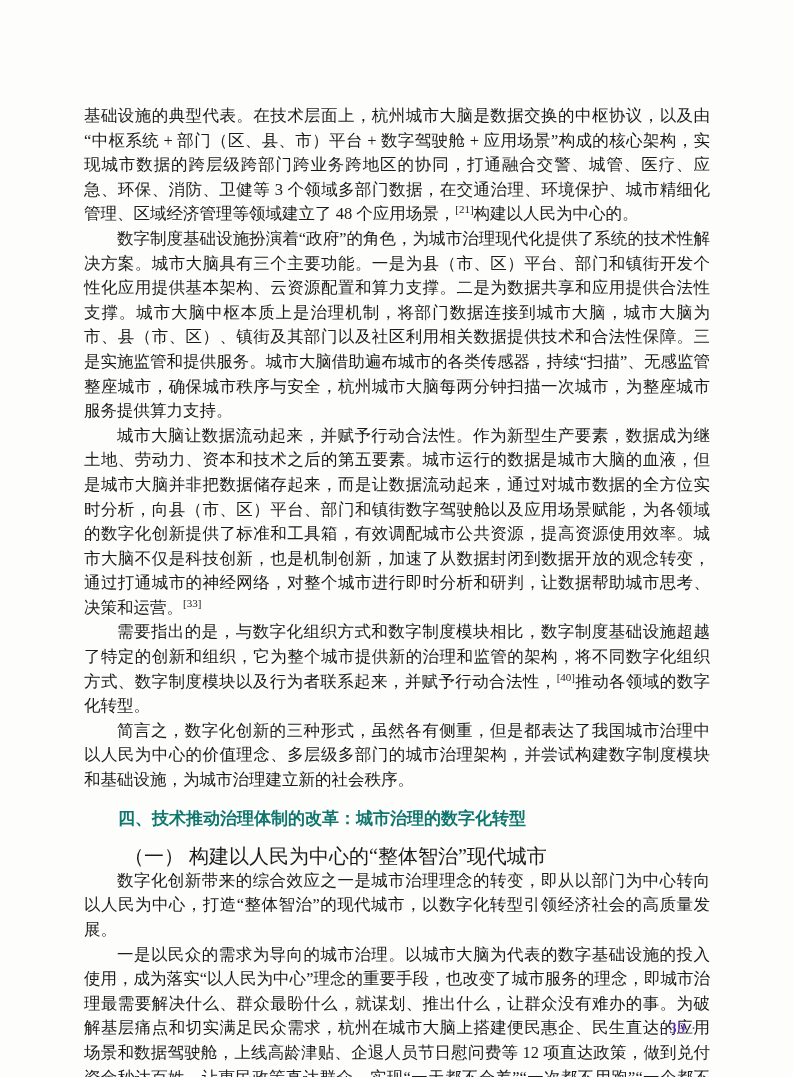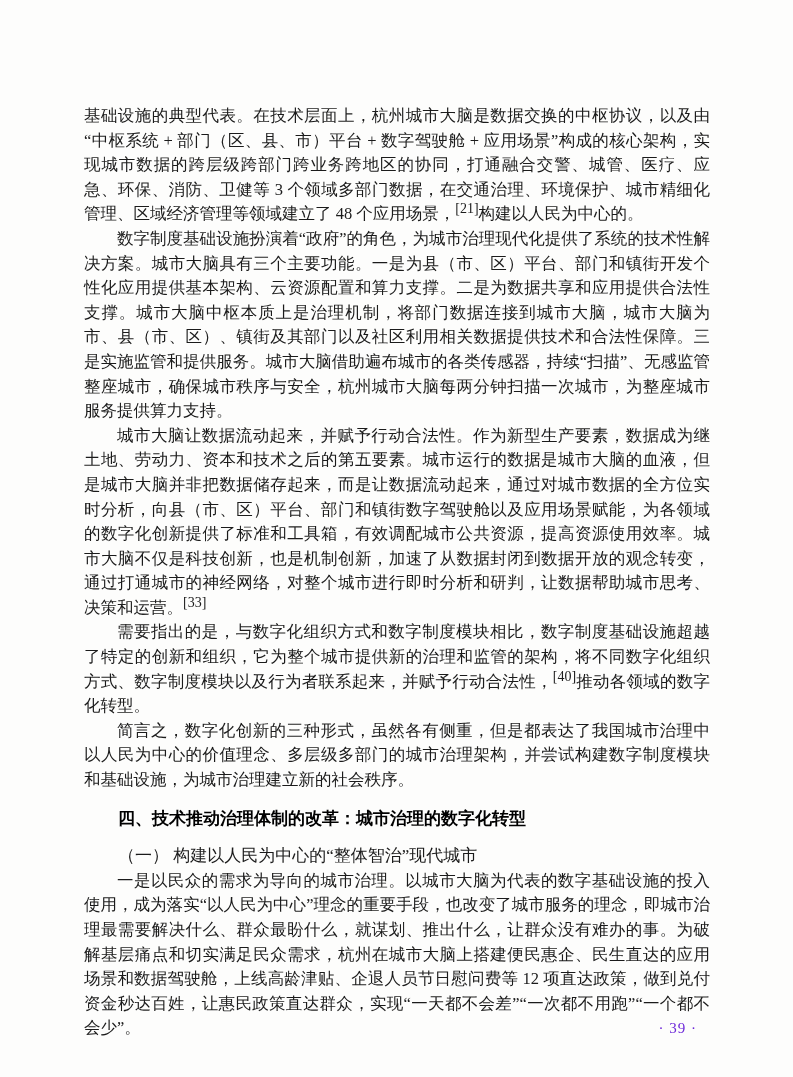--- a/index.html
+++ b/index.html
@@ -22,37 +22,37 @@
     margin: 0;
     font-size: 16.5px;
     line-height: 24.6px;
     text-align: justify;
     text-justify: inter-character;
     text-indent: 2em;
     word-break: break-all;
   }
   p.para.flush { text-indent: 0; }
   sup.fnref {
-    font-size: 14px;
+    font-size: 11px;
     line-height: 0;
     vertical-align: super;
     letter-spacing: 0;
   }
   h2.section-heading {
     margin: 14px 0 13px 0;
     font-family: "Liberation Sans", "DejaVu Sans", sans-serif;
     font-weight: bold;
     font-size: 17px;
     line-height: 24.6px;
     text-indent: 2em;
-    color: #000000;
+    color: #0f766e;
   }
   p.subsection-heading {
     margin: 0;
-    font-size: 17px;
+    font-size: 20px;
     line-height: 24.6px;
     text-indent: 2em;
     word-break: break-all;
   }
   .page-number {
     position: absolute;
     top: 1018px;
     right: 96px;
     font-size: 15px;
     line-height: 20px;
@@ -73,18 +73,19 @@
 
   <p class="para"><span>需要指出的是，与数字化组织方式和数字制度模块相比，数字制度基础设施超越了特定的创新和组织，它为整个城市提供新的治理和监管的架构，将不同数字化组织方式、数字制度模块以及行为者联系起来，并赋予行动合法性，</span><sup class="fnref">[40]</sup><span>推动各领域的数字化转型。</span></p>
 
   <p class="para"><span>简言之，数字化创新的三种形式，虽然各有侧重，但是都表达了我国城市治理中以人民为中心的价值理念、多层级多部门的城市治理架构，并尝试构建数字制度模块和基础设施，为城市治理建立新的社会秩序。</span></p>
 
   <h2 class="section-heading">四、技术推动治理体制的改革：城市治理的数字化转型</h2>
 
 
   <p class="subsection-heading">（一） 构建以人民为中心的“整体智治”现代城市</p>
 
+  <p class="para"><span>数字化创新带来的综合效应之一是城市治理理念的转变，即从以部门为中心转向以人民为中心，打造“整体智治”的现代城市，以数字化转型引领经济社会的高质量发展。</span></p>
 
   <p class="para"><span>一是以民众的需求为导向的城市治理。以城市大脑为代表的数字基础设施的投入使用，成为落实“以人民为中心”理念的重要手段，也改变了城市服务的理念，即城市治理最需要解决什么、群众最盼什么，就谋划、推出什么，让群众没有难办的事。为破解基层痛点和切实满足民众需求，杭州在城市大脑上搭建便民惠企、民生直达的应用场景和数据驾驶舱，上线高龄津贴、企退人员节日慰问费等 12 项直达政策，做到兑付资金秒达百姓，让惠民政策直达群众，实现“一天都不会差”“一次都不用跑”“一个都不会少”。</span></p>
 
 </div>
 
 <div class="page-number">· 39 ·</div>
 
 </body></html>

